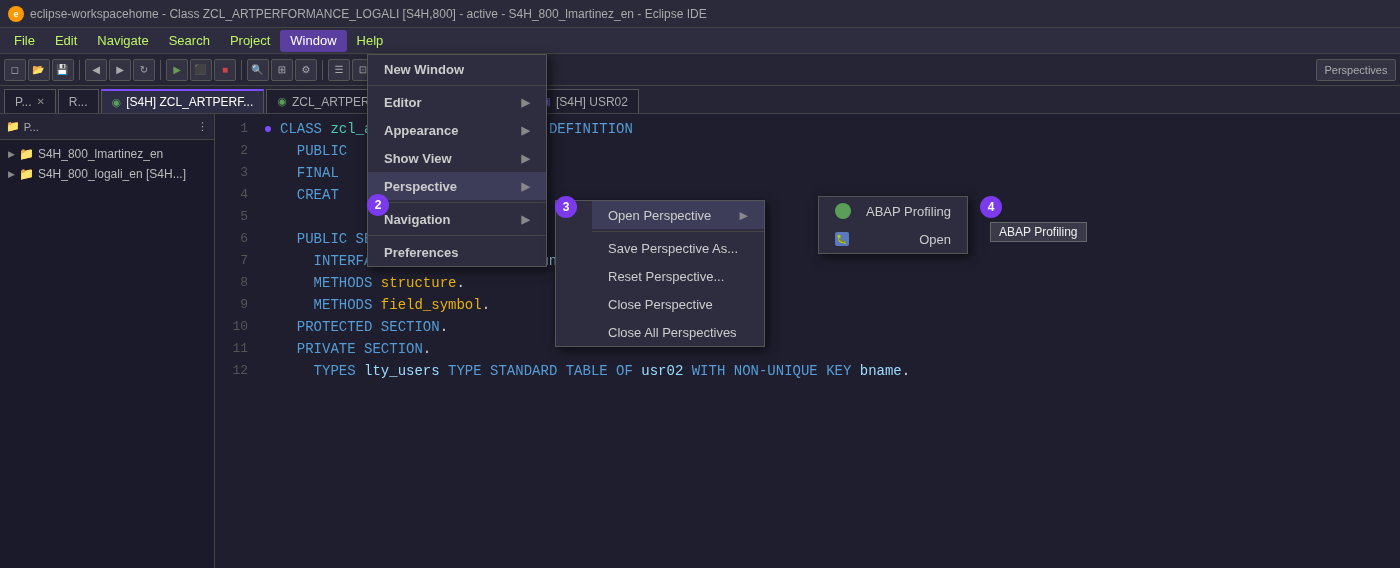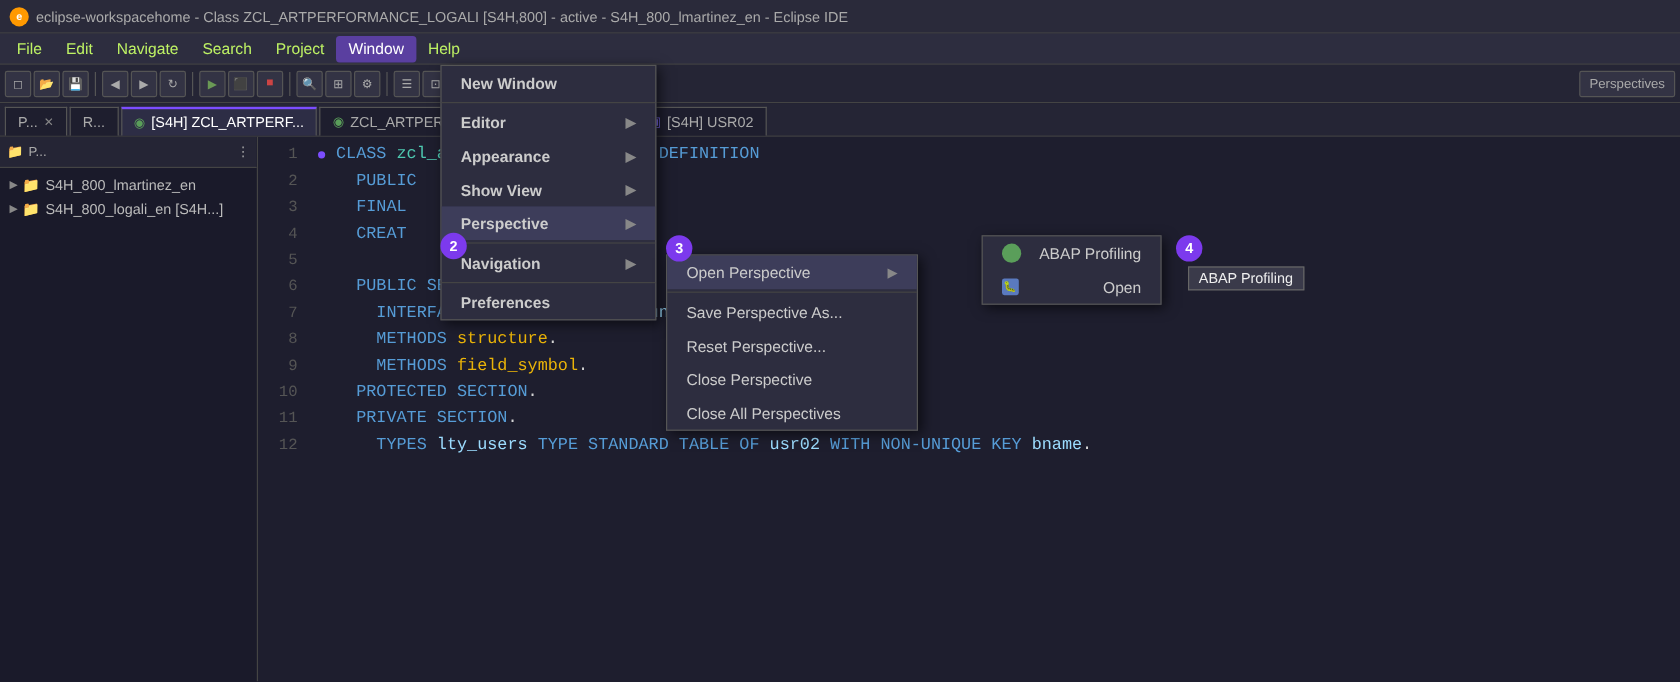--- a/index.html
+++ b/index.html
@@ -470,21 +470,21 @@
   <div class="dropdown-sep"></div>
   <div class="dropdown-item">
     <span>Preferences</span>
   </div>
 </div>
 
 <div style="position:absolute; left:367px; top:194px; pointer-events:none; z-index:999;">
   <span class="step-badge" style="position:relative;top:0;left:0;">2</span>
 </div>
 
-<div class="submenu" style="position:absolute; left:555px; top:212px;">
+<div class="submenu" style="position:absolute; left:555px; top:200px;padding-left:36px;">
   <div class="dropdown-item" style="background:#3d3d5a;">
     <span>Open Perspective</span>
     <span class="arrow-right">▶</span>
   </div>
   <div class="dropdown-sep"></div>
   <div class="dropdown-item">
     <span>Save Perspective As...</span>
   </div>
   <div class="dropdown-item">
     <span>Reset Perspective...</span>

